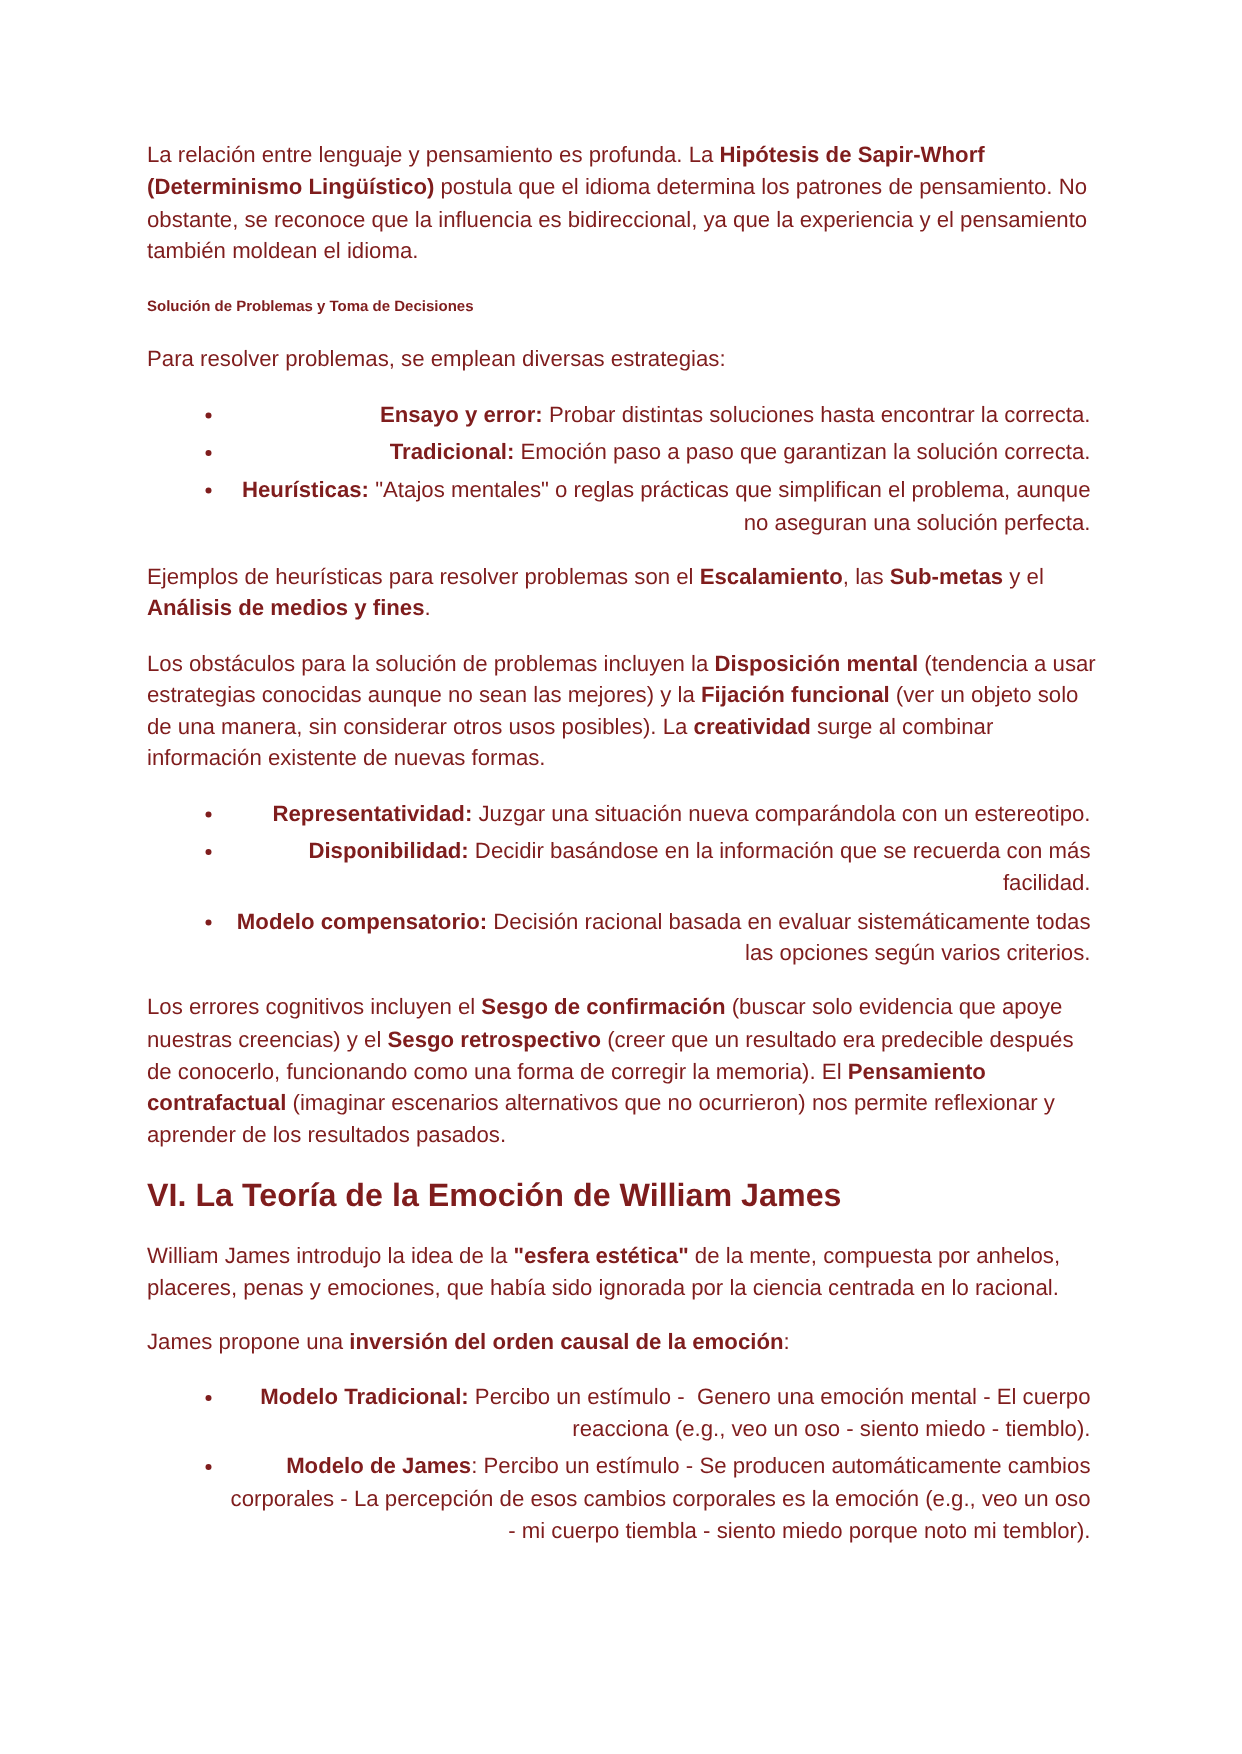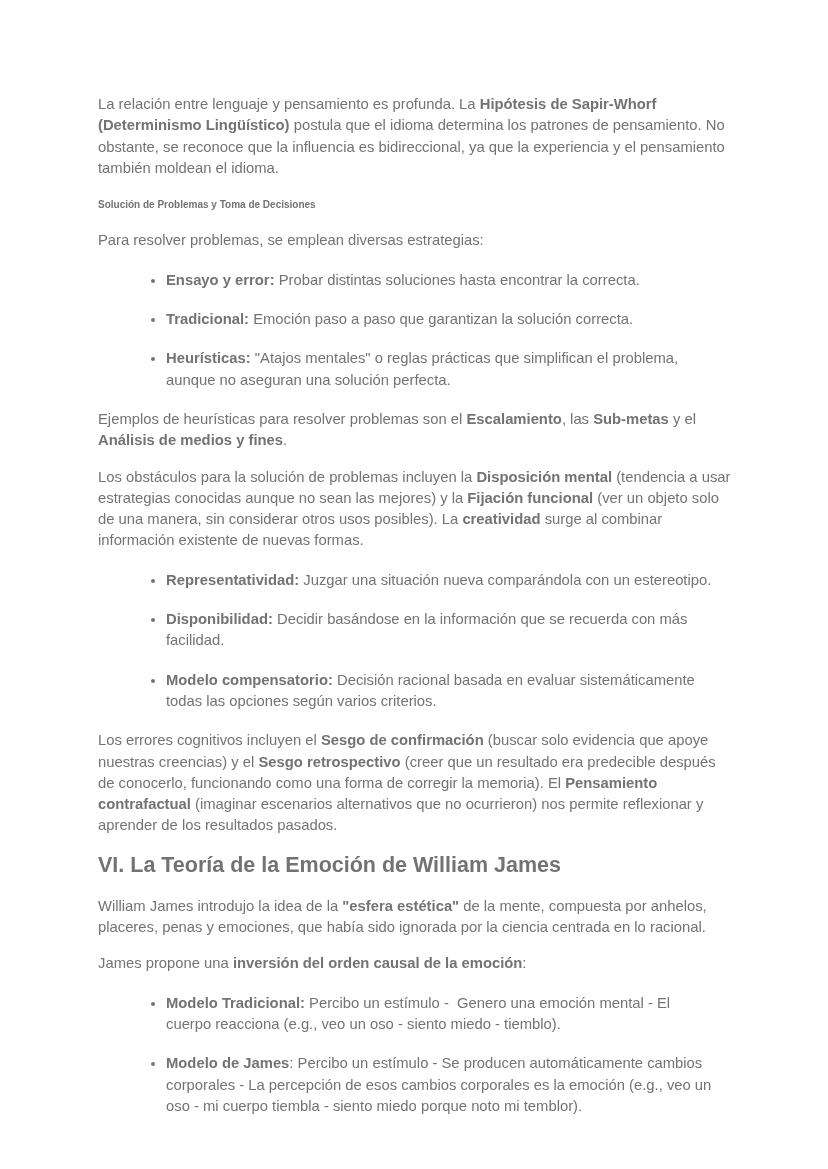--- a/index.html
+++ b/index.html
@@ -10,21 +10,21 @@
   .page {
     position: relative;
     width: 828px;
     height: 1169px;
     margin: 0 auto;
     background: #ffffff;
     box-sizing: border-box;
     padding: 94px 97px 0 98px;
     overflow: hidden;
     font-family: "Liberation Sans", "DejaVu Sans", sans-serif;
-    color: #737373;
+    color: #7f1d1d;
   }
   .body-text {
     font-size: 14.8px;
     line-height: 21.3px;
     margin: 0 0 15px 0;
     white-space: pre-wrap;
   }
   h3.doc-h3 {
     font-size: 10px;
     line-height: 21.3px;
@@ -38,23 +38,24 @@
     margin: 4px 0 17px 0;
   }
   ul.doc-list {
     margin: 0 0 15px 0;
     padding: 0 0 0 50px;
     list-style: disc outside;
   }
   ul.doc-list li {
     font-size: 14.8px;
     line-height: 21.3px;
-    margin: 18px;
+    margin: 4px;
     padding: 0;
     white-space: pre-wrap;
+    text-align: right;
   }
   .b { font-weight: 700; }
 </style>
 </head>
 <body>
 
 <div class="page">
 
   <p class="body-text"><span>La relación entre lenguaje y pensamiento es profunda. La </span><span class="b">Hipótesis de Sapir-Whorf (Determinismo Lingüístico)</span><span> postula que el idioma determina los patrones de pensamiento. No obstante, se reconoce que la influencia es bidireccional, ya que la experiencia y el pensamiento también moldean el idioma.</span></p>
 

